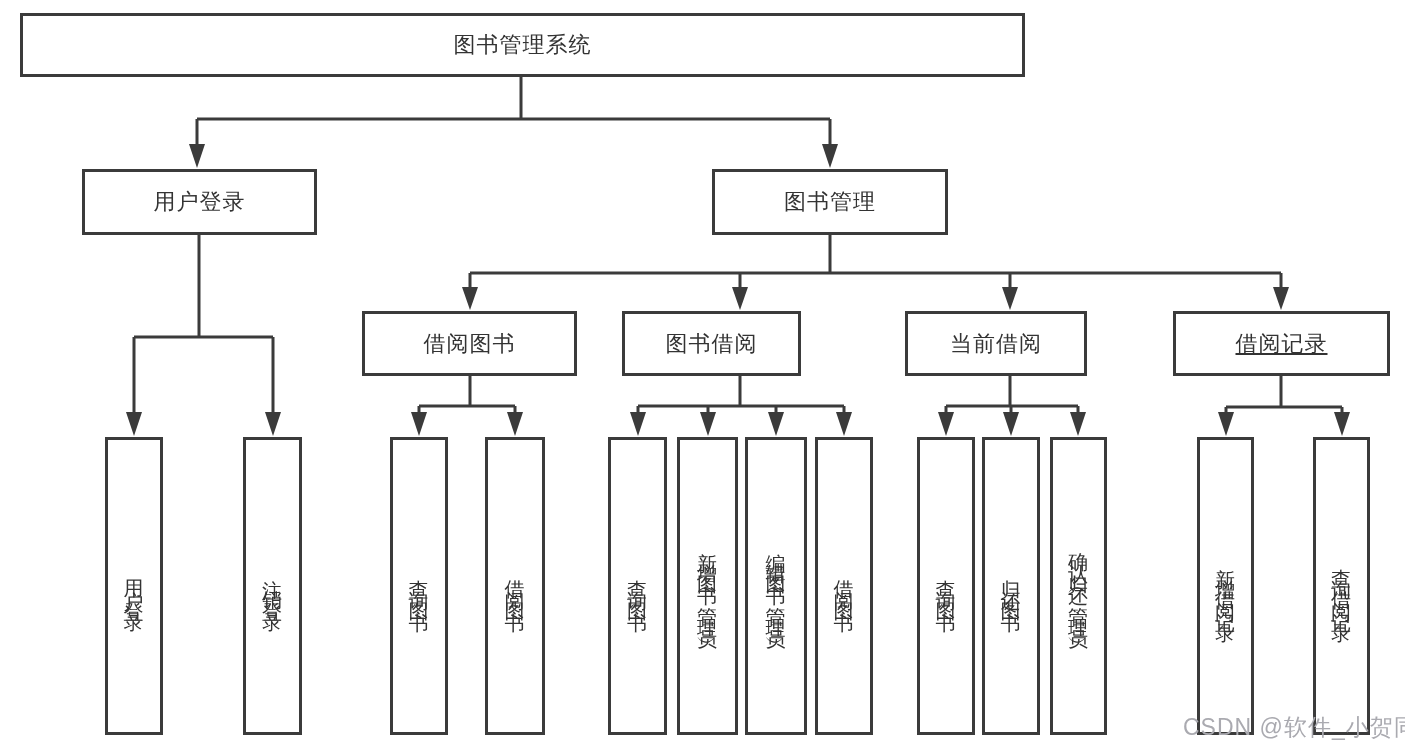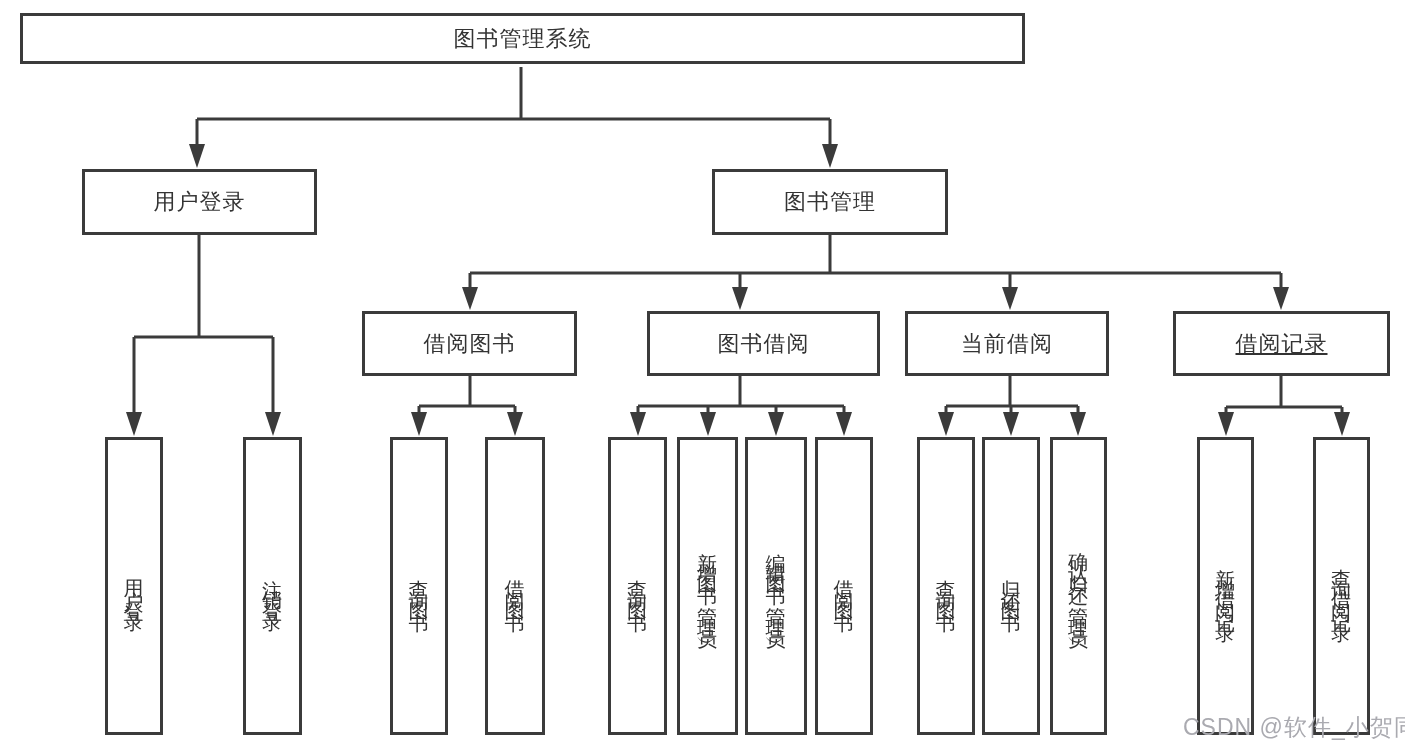--- a/index.html
+++ b/index.html
@@ -88,38 +88,38 @@
       <polygon points="768,412 784,412 776,436"></polygon>
       <polygon points="836,412 852,412 844,436"></polygon>
       <polygon points="938,412 954,412 946,436"></polygon>
       <polygon points="1003,412 1019,412 1011,436"></polygon>
       <polygon points="1070,412 1086,412 1078,436"></polygon>
       <polygon points="1218,412 1234,412 1226,436"></polygon>
       <polygon points="1334,412 1350,412 1342,436"></polygon>
     </g>
   </svg>
 
-  <div class="node hnode" style="left:20px; top:13px; width:1005px; height:51px;">
+  <div class="node hnode" style="left:20px; top:13px; width:1005px; height:64px;">
     <span>图书管理系统</span>
   </div>
 
   <div class="node hnode" style="left:82px; top:169px; width:235px; height:66px;">
     <span>用户登录</span>
   </div>
   <div class="node hnode" style="left:712px; top:169px; width:236px; height:66px;">
     <span>图书管理</span>
   </div>
 
   <div class="node hnode" style="left:362px; top:311px; width:215px; height:65px;">
     <span>借阅图书</span>
   </div>
-  <div class="node hnode" style="left:647px; top:311px; width:233px; height:65px;justify-content:center;">
+  <div class="node hnode" style="left:622px; top:311px; width:179px; height:65px;justify-content:center;">
     <span>图书借阅</span>
   </div>
-  <div class="node hnode" style="left:905px; top:311px; width:204px; height:65px;">
+  <div class="node hnode" style="left:905px; top:311px; width:182px; height:65px;">
     <span>当前借阅</span>
   </div>
   <div class="node hnode" style="left:1173px; top:311px; width:217px; height:65px;text-decoration:underline;">
     <span>借阅记录</span>
   </div>
 
   <div class="node leaf" style="left:105px; top:437px; width:58px; height:298px;">
     <span class="vtext">用户登录</span>
   </div>
   <div class="node leaf" style="left:243px; top:437px; width:59px; height:298px;">

